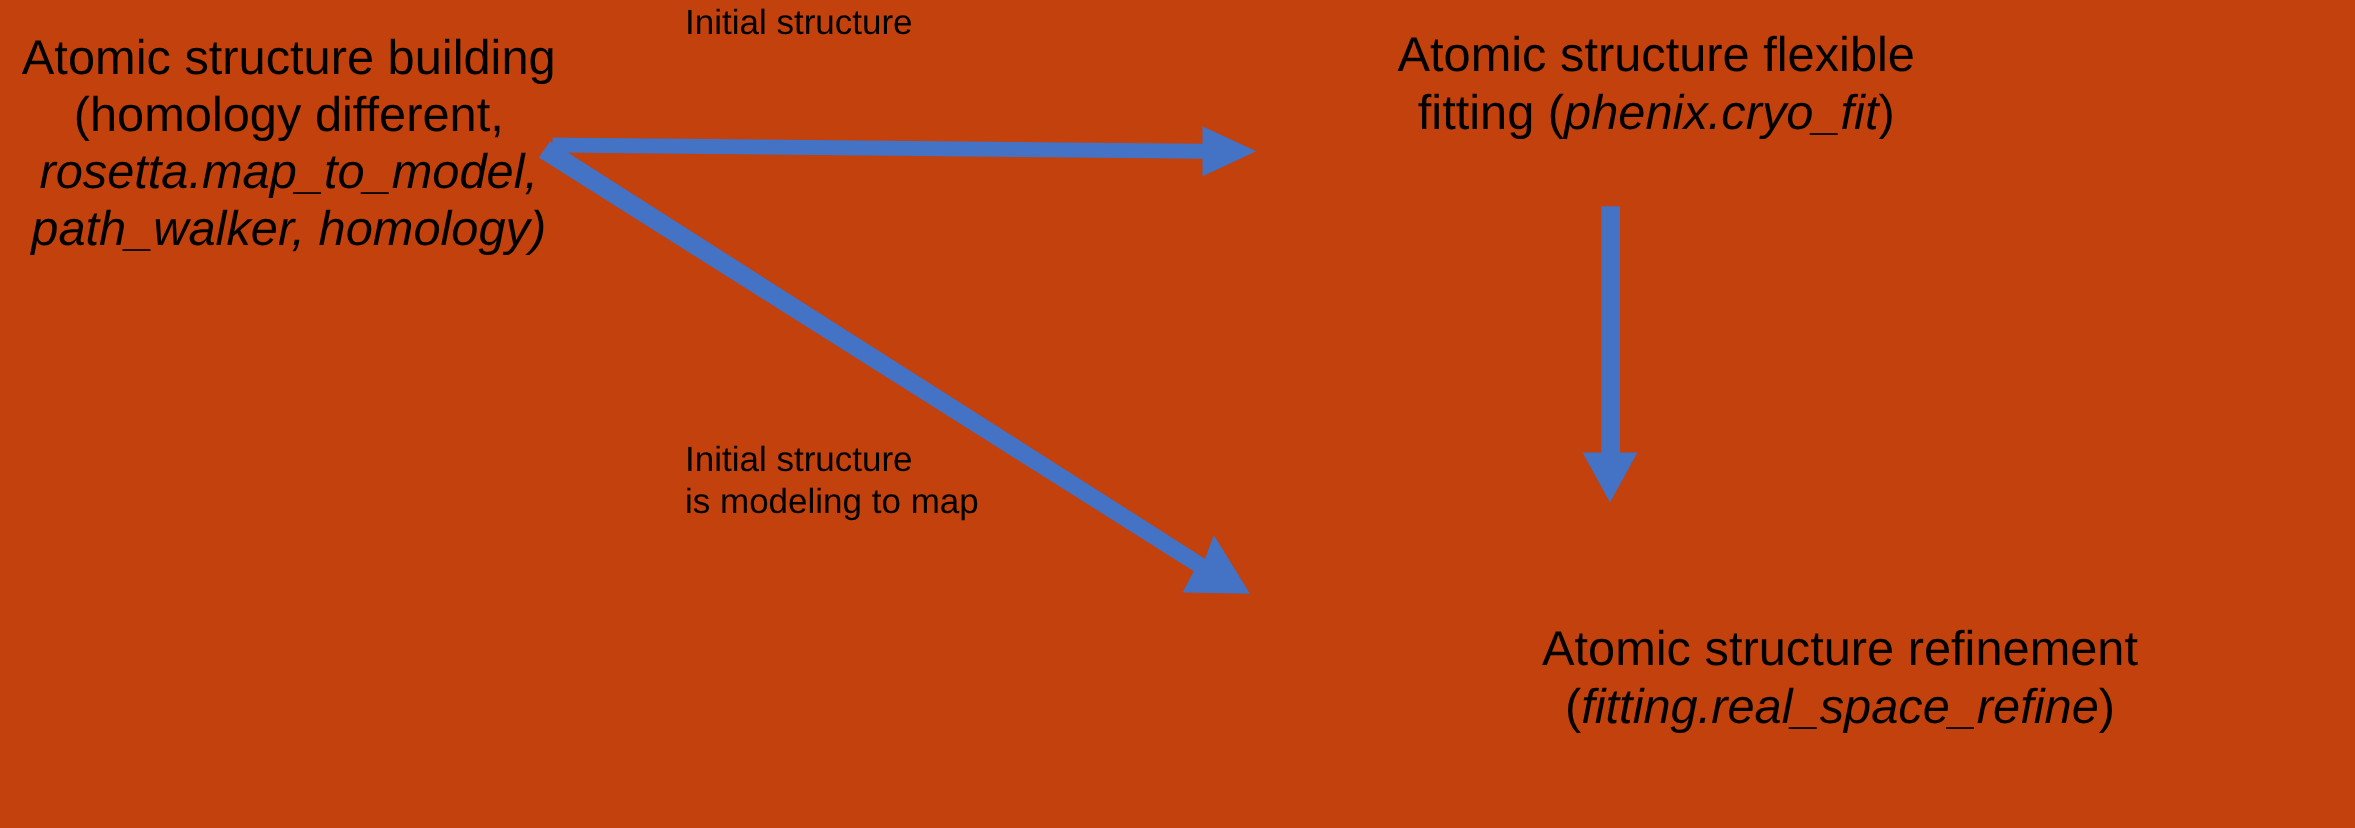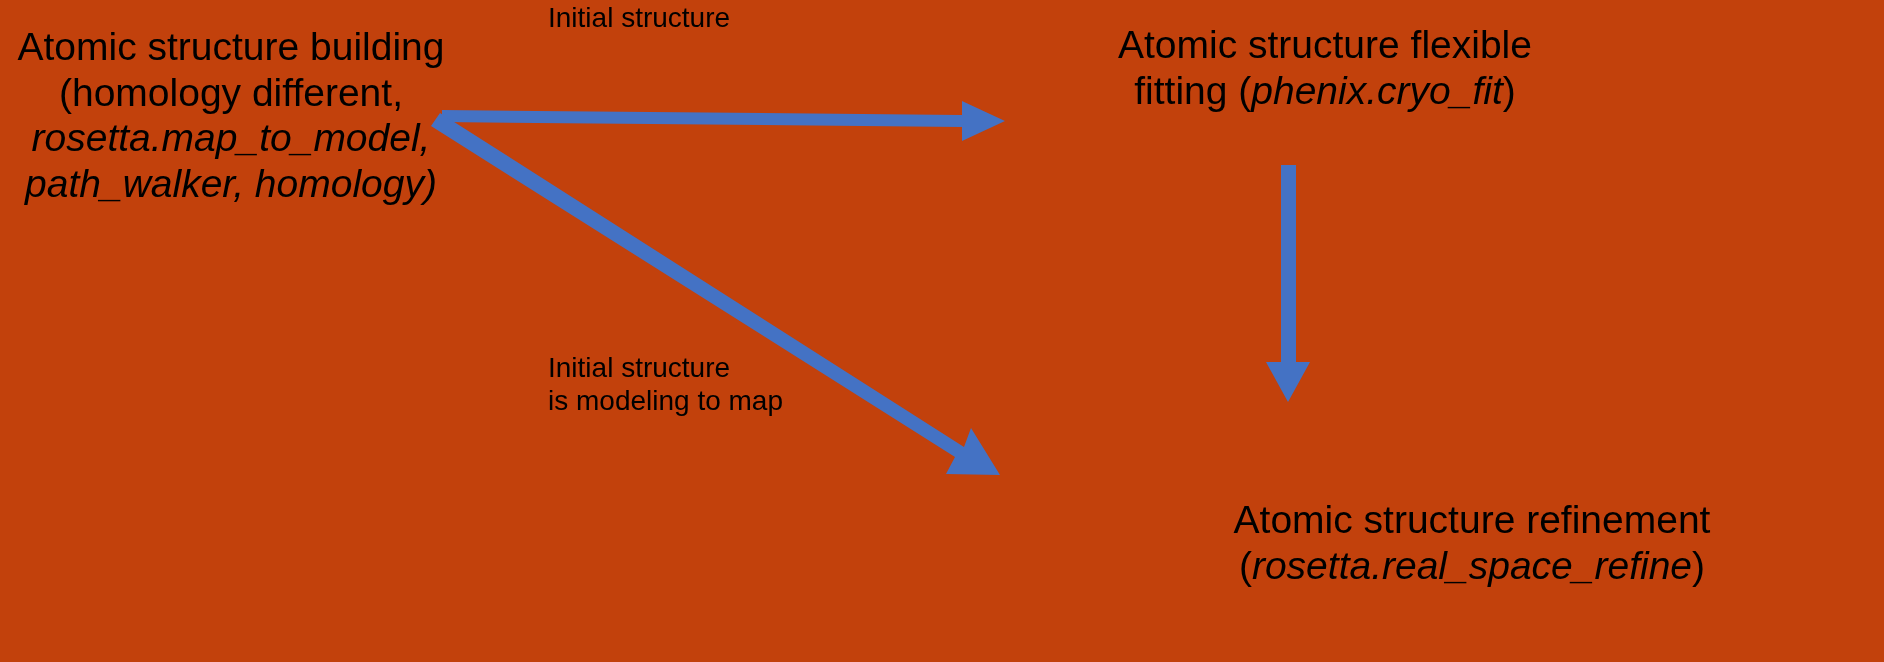--- a/index.html
+++ b/index.html
@@ -102,16 +102,16 @@
     <span class="ln">is modeling to map</span>
   </div>
 
   <div class="node ctr" id="node-flexible">
     <span class="ln">Atomic structure flexible</span>
     <span class="ln"><span>fitting (</span><span class="it">phenix.cryo_fit</span><span>)</span></span>
   </div>
 
   <div class="node ctr" id="node-refinement">
     <span class="ln">Atomic structure refinement</span>
-    <span class="ln"><span>(</span><span class="it">rosetta.real_space_refine</span><span>)</span></span>
+    <span class="ln"><span>(</span><span class="it">fitting.real_space_refine</span><span>)</span></span>
   </div>
 
 </div>
 
 </body></html>

